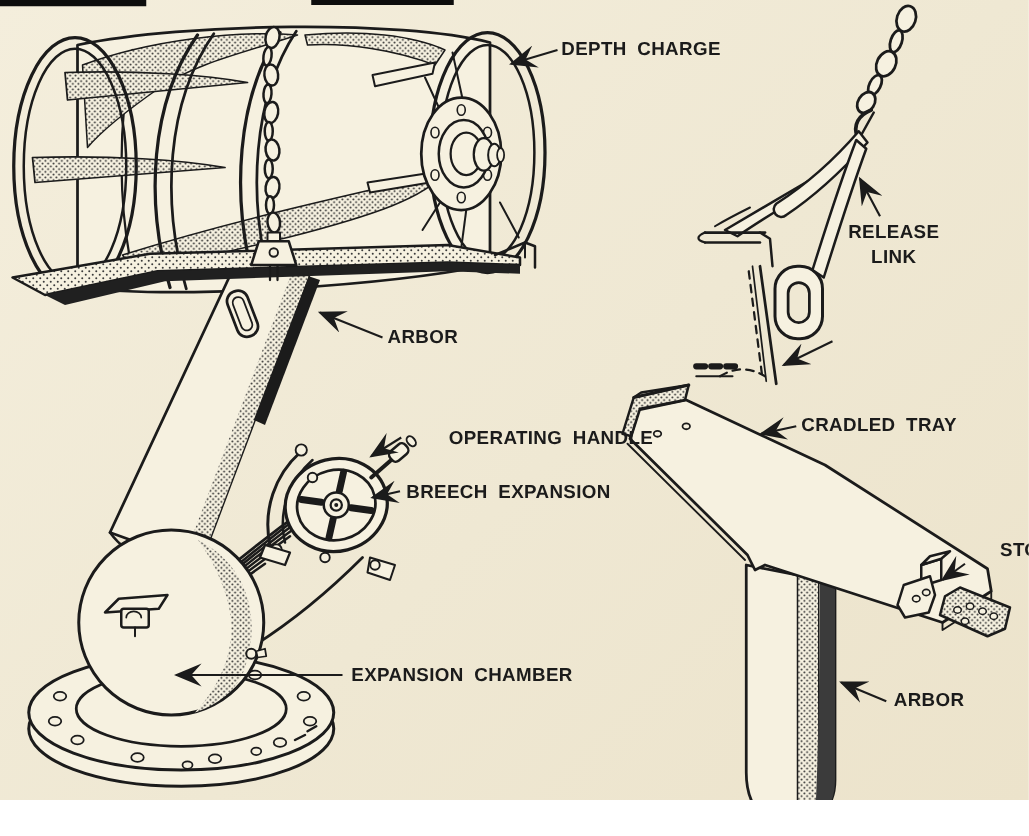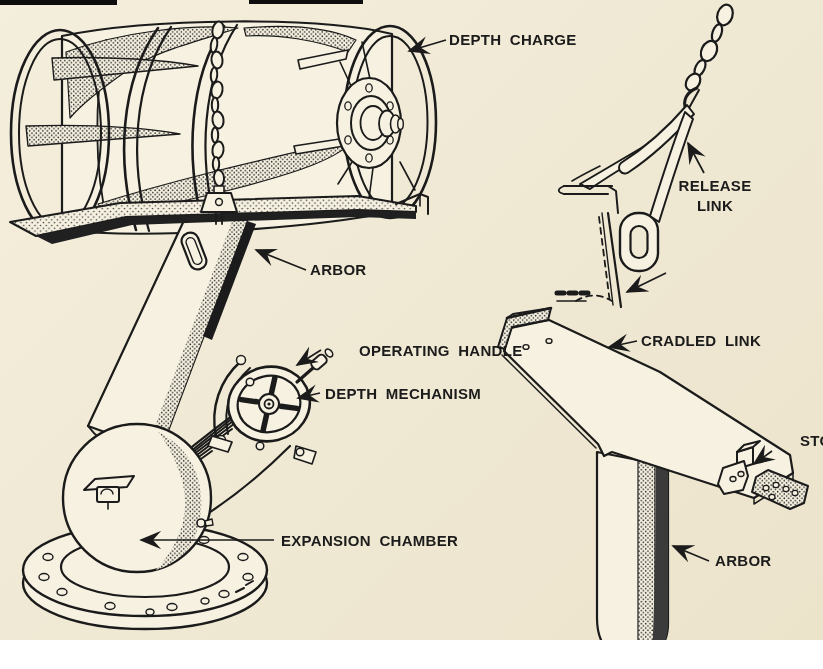--- a/index.html
+++ b/index.html
@@ -278,20 +278,20 @@
 
   <g fill="#0d0d0d" stroke="none">
     <rect x="0" y="0" width="117" height="5"></rect>
     <rect x="249" y="0" width="114" height="4"></rect>
   </g>
 </svg>
 
 <div class="lbl" style="left:449px;top:30px;">DEPTH CHARGE</div>
 <div class="lbl" style="left:310px;top:260px;">ARBOR</div>
 <div class="lbl" style="left:325px;top:341px;padding-left:34px;">OPERATING HANDLE</div>
-<div class="lbl" style="left:325px;top:384px;">DEPTH MECHANISM</div>
+<div class="lbl" style="left:325px;top:384px;">BREECH EXPANSION</div>
 <div class="lbl wrap" style="left:676px;top:176px;width:78px;">RELEASE LINK</div>
 <div class="lbl" style="left:281px;top:531px;">EXPANSION CHAMBER</div>
-<div class="lbl" style="left:641px;top:331px;">CRADLED LINK</div>
+<div class="lbl" style="left:641px;top:331px;">CRADLED TRAY</div>
 <div class="lbl" style="left:800px;top:431px;">STOP</div>
 <div class="lbl" style="left:715px;top:551px;">ARBOR</div>
 
 </div>
 
 </body></html>

